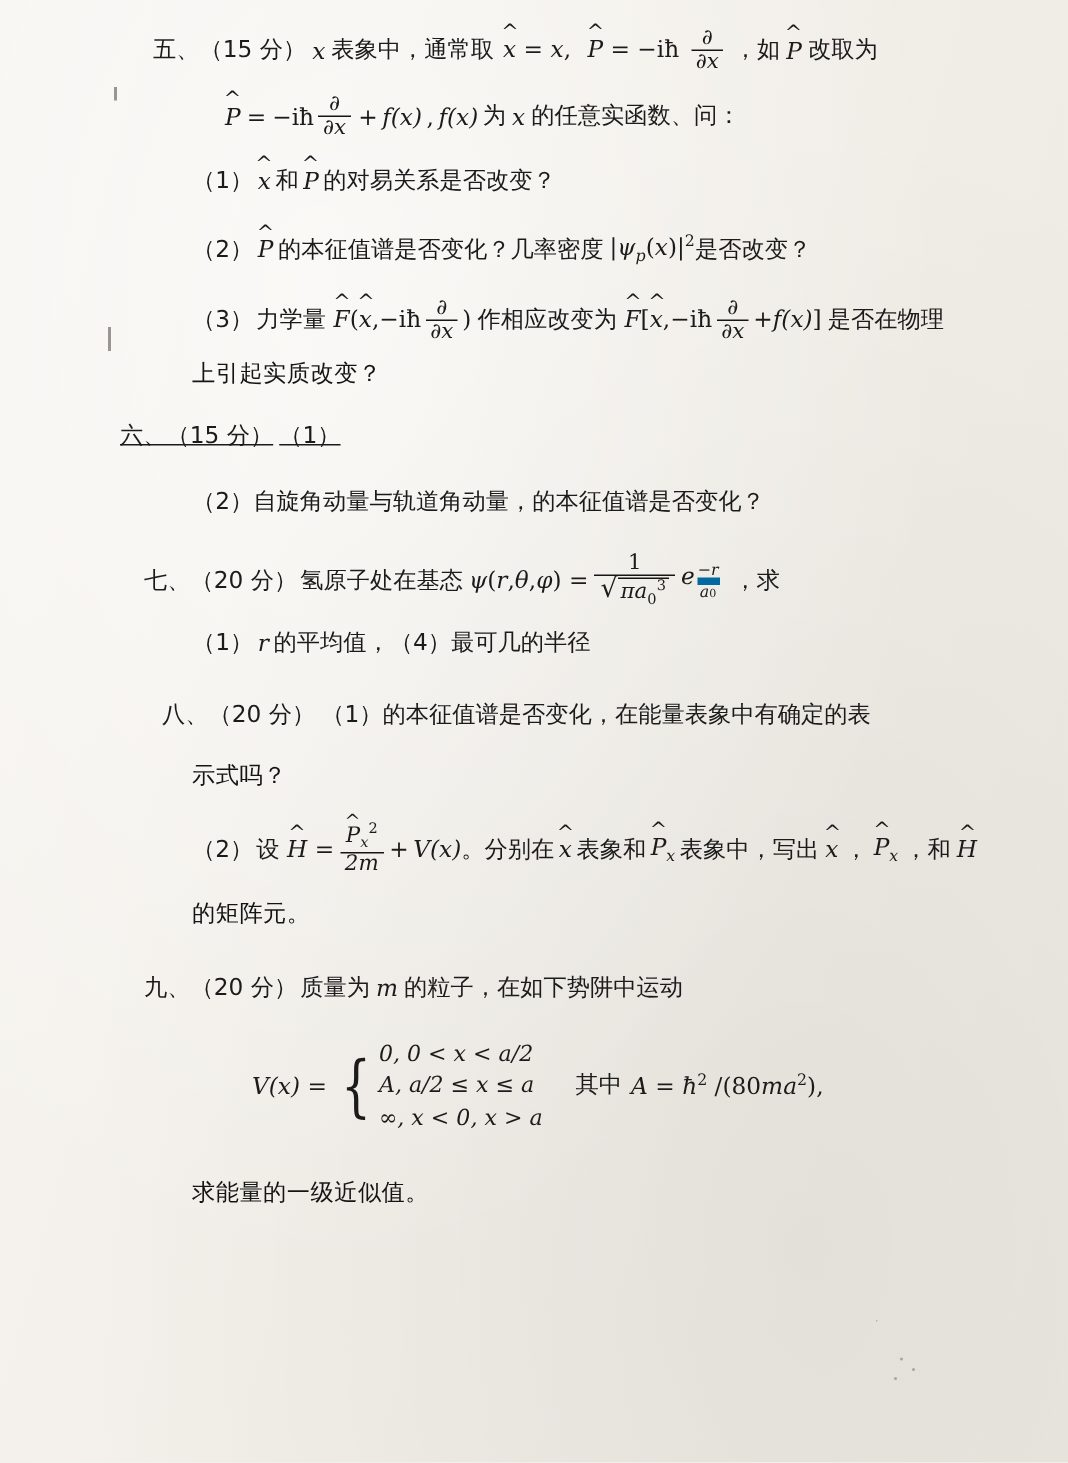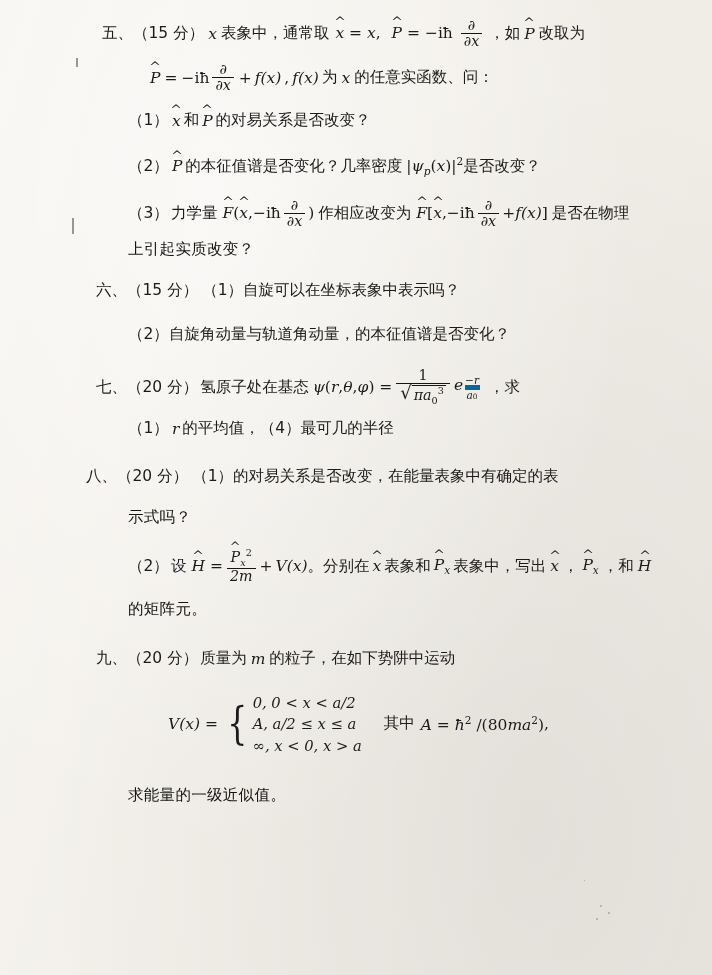--- a/index.html
+++ b/index.html
@@ -196,24 +196,23 @@
       <span class="hat it">F</span>[<span class="hat it">x</span>,<span>−iħ</span><span class="frac">
           <span class="num it">∂</span>
           <span class="den it">∂x</span>
         </span>+<span class="it">f(x)</span>]
     </span>
     <span class="cn" style="margin-left:4px;">是否在物理</span>
   </div>
 
   <div class="line cn" style="left:128px; top:240px;">上引起实质改变？</div>
 
-  <div class="mathrow" style="left:96px; top:280px;">
+  <div class="mathrow" style="left:80px; top:280px;text-decoration:underline;">
     <span class="cn">六、（15 分）</span>
     <span class="cn" style="margin-left:4px;">（1）</span>
-    <span class="cn">自旋可以在坐标表象中表示吗？</span>
   </div>
 
   <div class="mathrow" style="left:128px; top:324px;">
     <span class="cn">（2）</span>
     <span class="cn">自旋角动量与轨道角动量，的本征值谱是否变化？</span>
   </div>
 
   <div class="mathrow" style="left:96px; top:368px;">
     <span class="cn">七、（20 分）</span>
     <span class="cn" style="margin-left:2px;">氢原子处在基态</span>
@@ -237,24 +236,24 @@
     </span>
     <span class="cn" style="margin-left:8px;">，求</span>
   </div>
 
   <div class="mathrow" style="left:128px; top:418px;">
     <span class="cn">（1）</span>
     <span class="it" style="margin:0 3px;">r</span>
     <span class="cn">的平均值，（4）最可几的半径</span>
   </div>
 
-  <div class="mathrow" style="left:86px; top:466px;">
+  <div class="mathrow" style="left:108px; top:466px;">
     <span class="cn">八、（20 分）</span>
     <span class="cn" style="margin-left:4px;">（1）</span>
-    <span class="cn">的对易关系是否改变，在能量表象中有确定的表</span>
+    <span class="cn">的本征值谱是否变化，在能量表象中有确定的表</span>
   </div>
 
   <div class="line cn" style="left:128px; top:508px;">示式吗？</div>
 
   <div class="mathrow" style="left:128px; top:548px;">
     <span class="cn">（2）</span>
     <span class="cn" style="margin-left:2px;">设</span>
     <span class="hat it" style="margin:0 5px;">H</span>
     <span>=</span>
     <span class="frac" style="margin:0 4px;">

